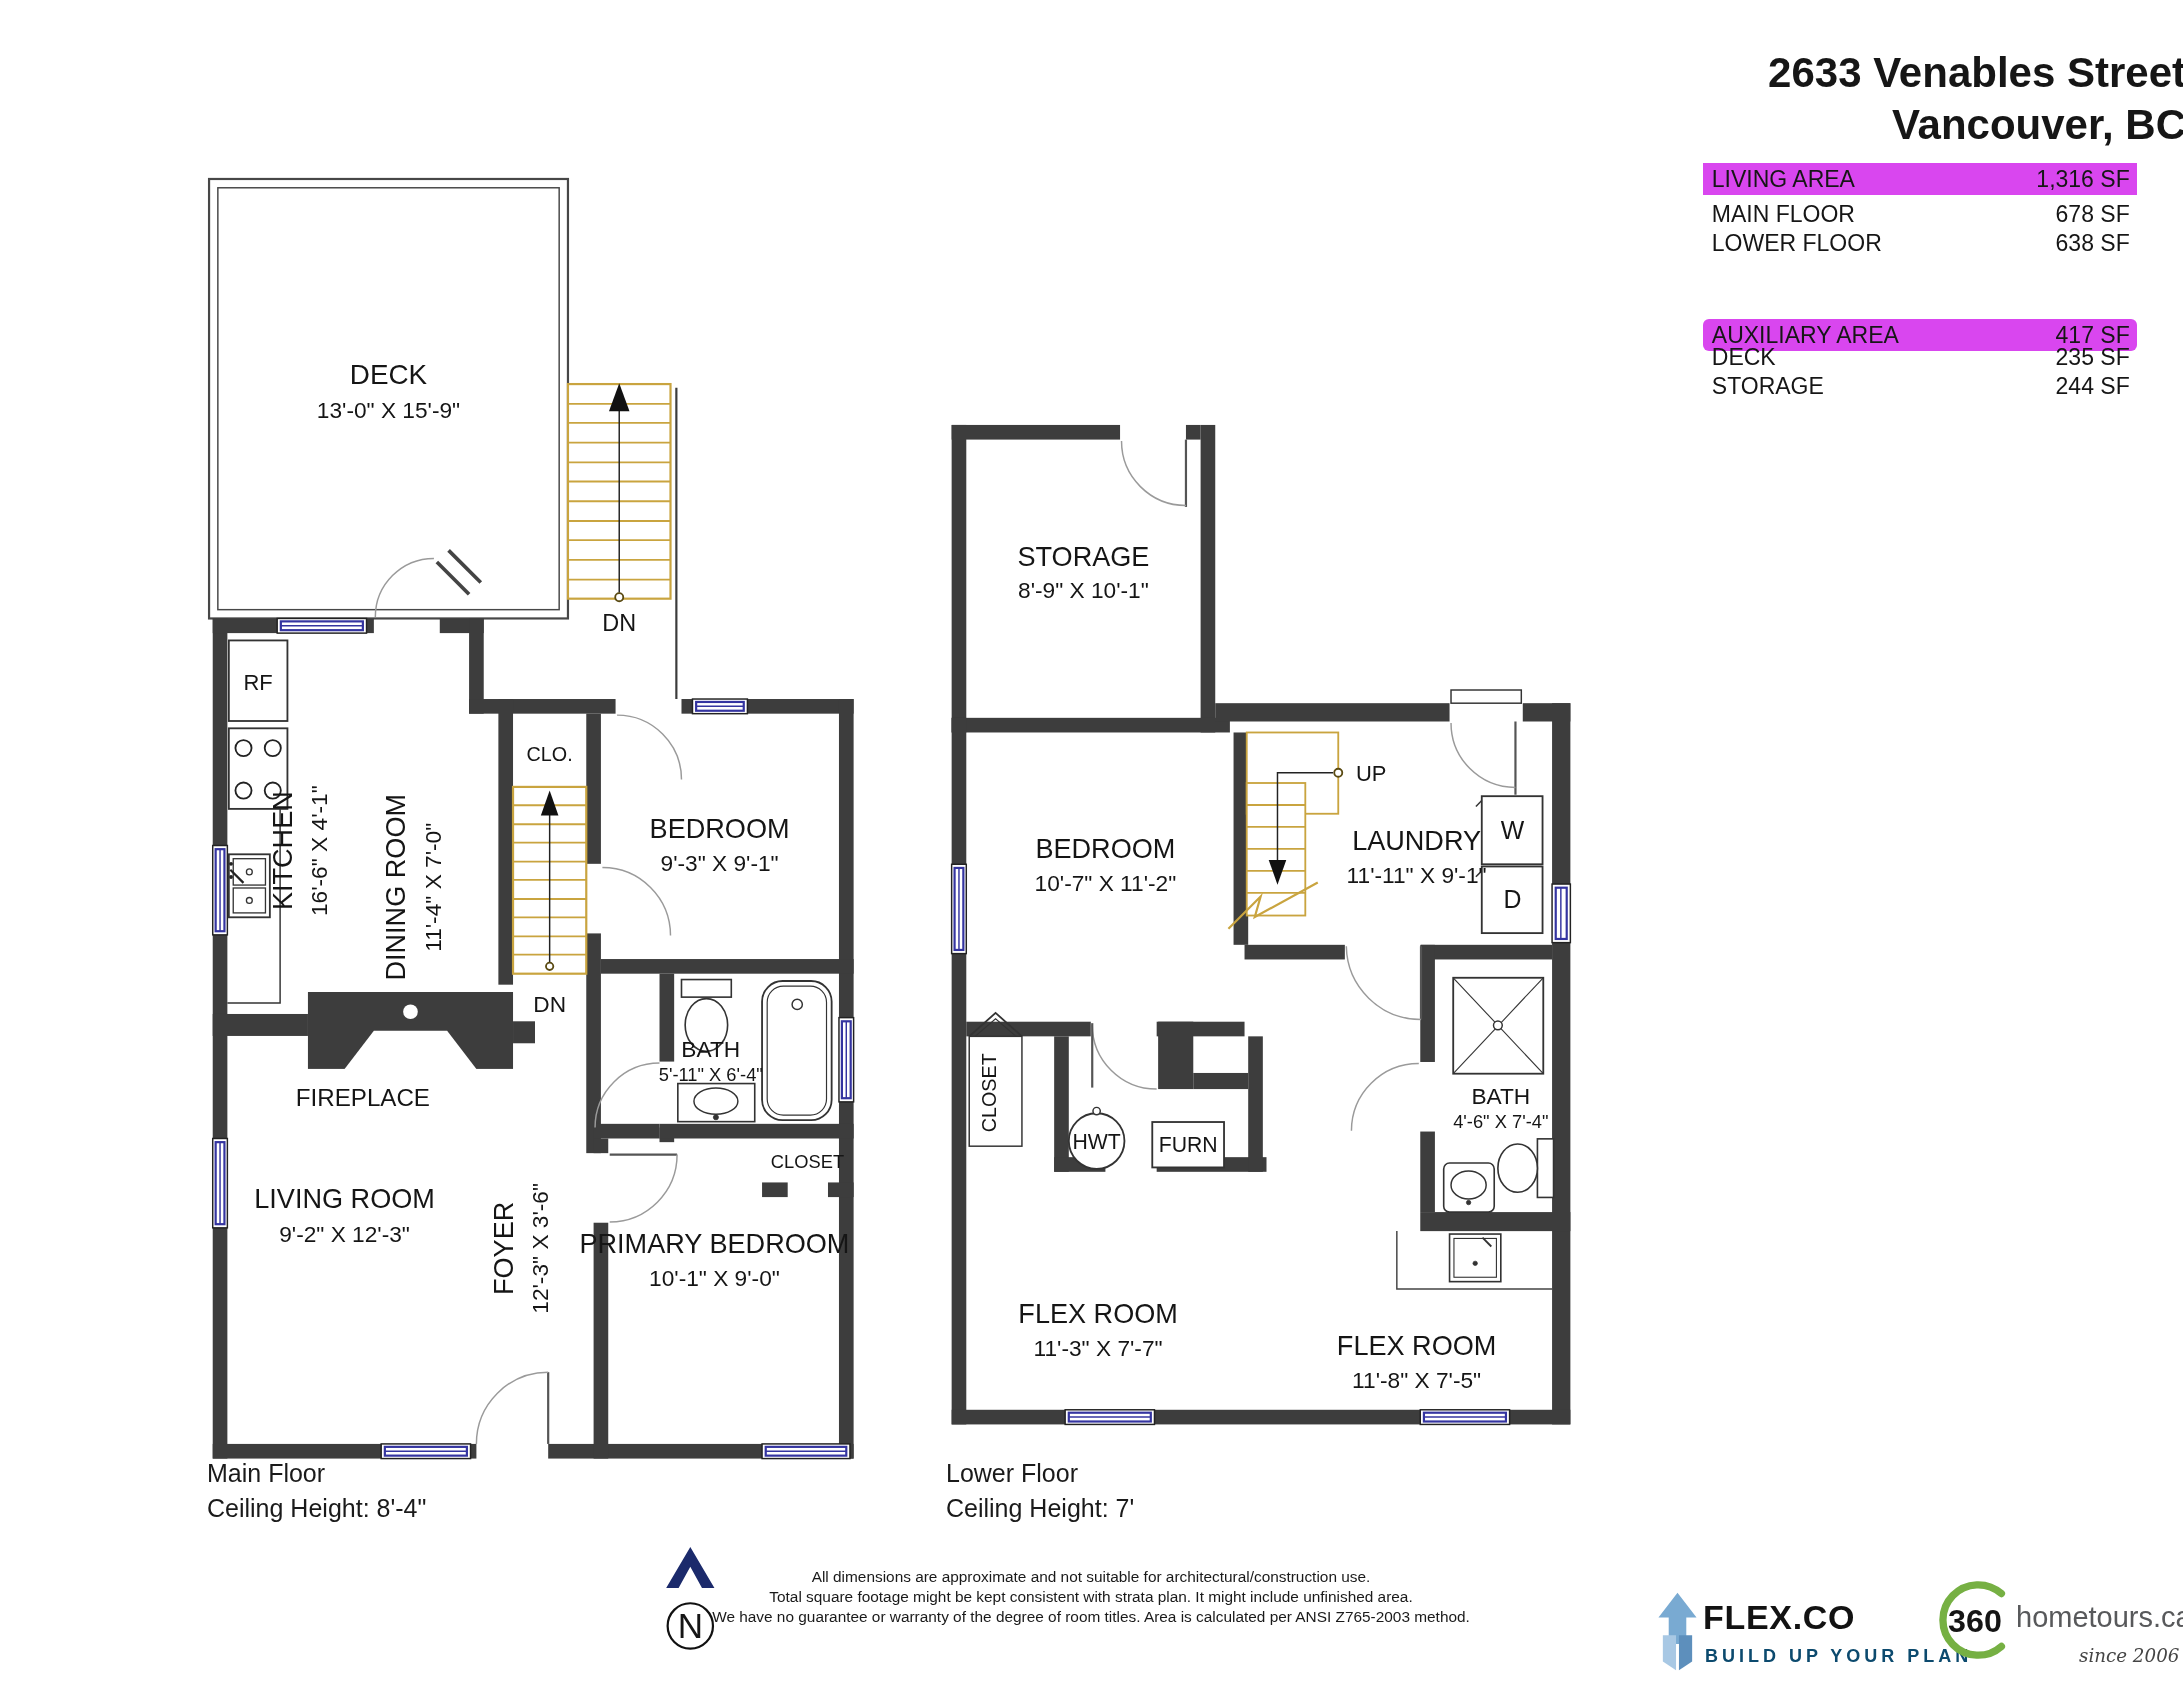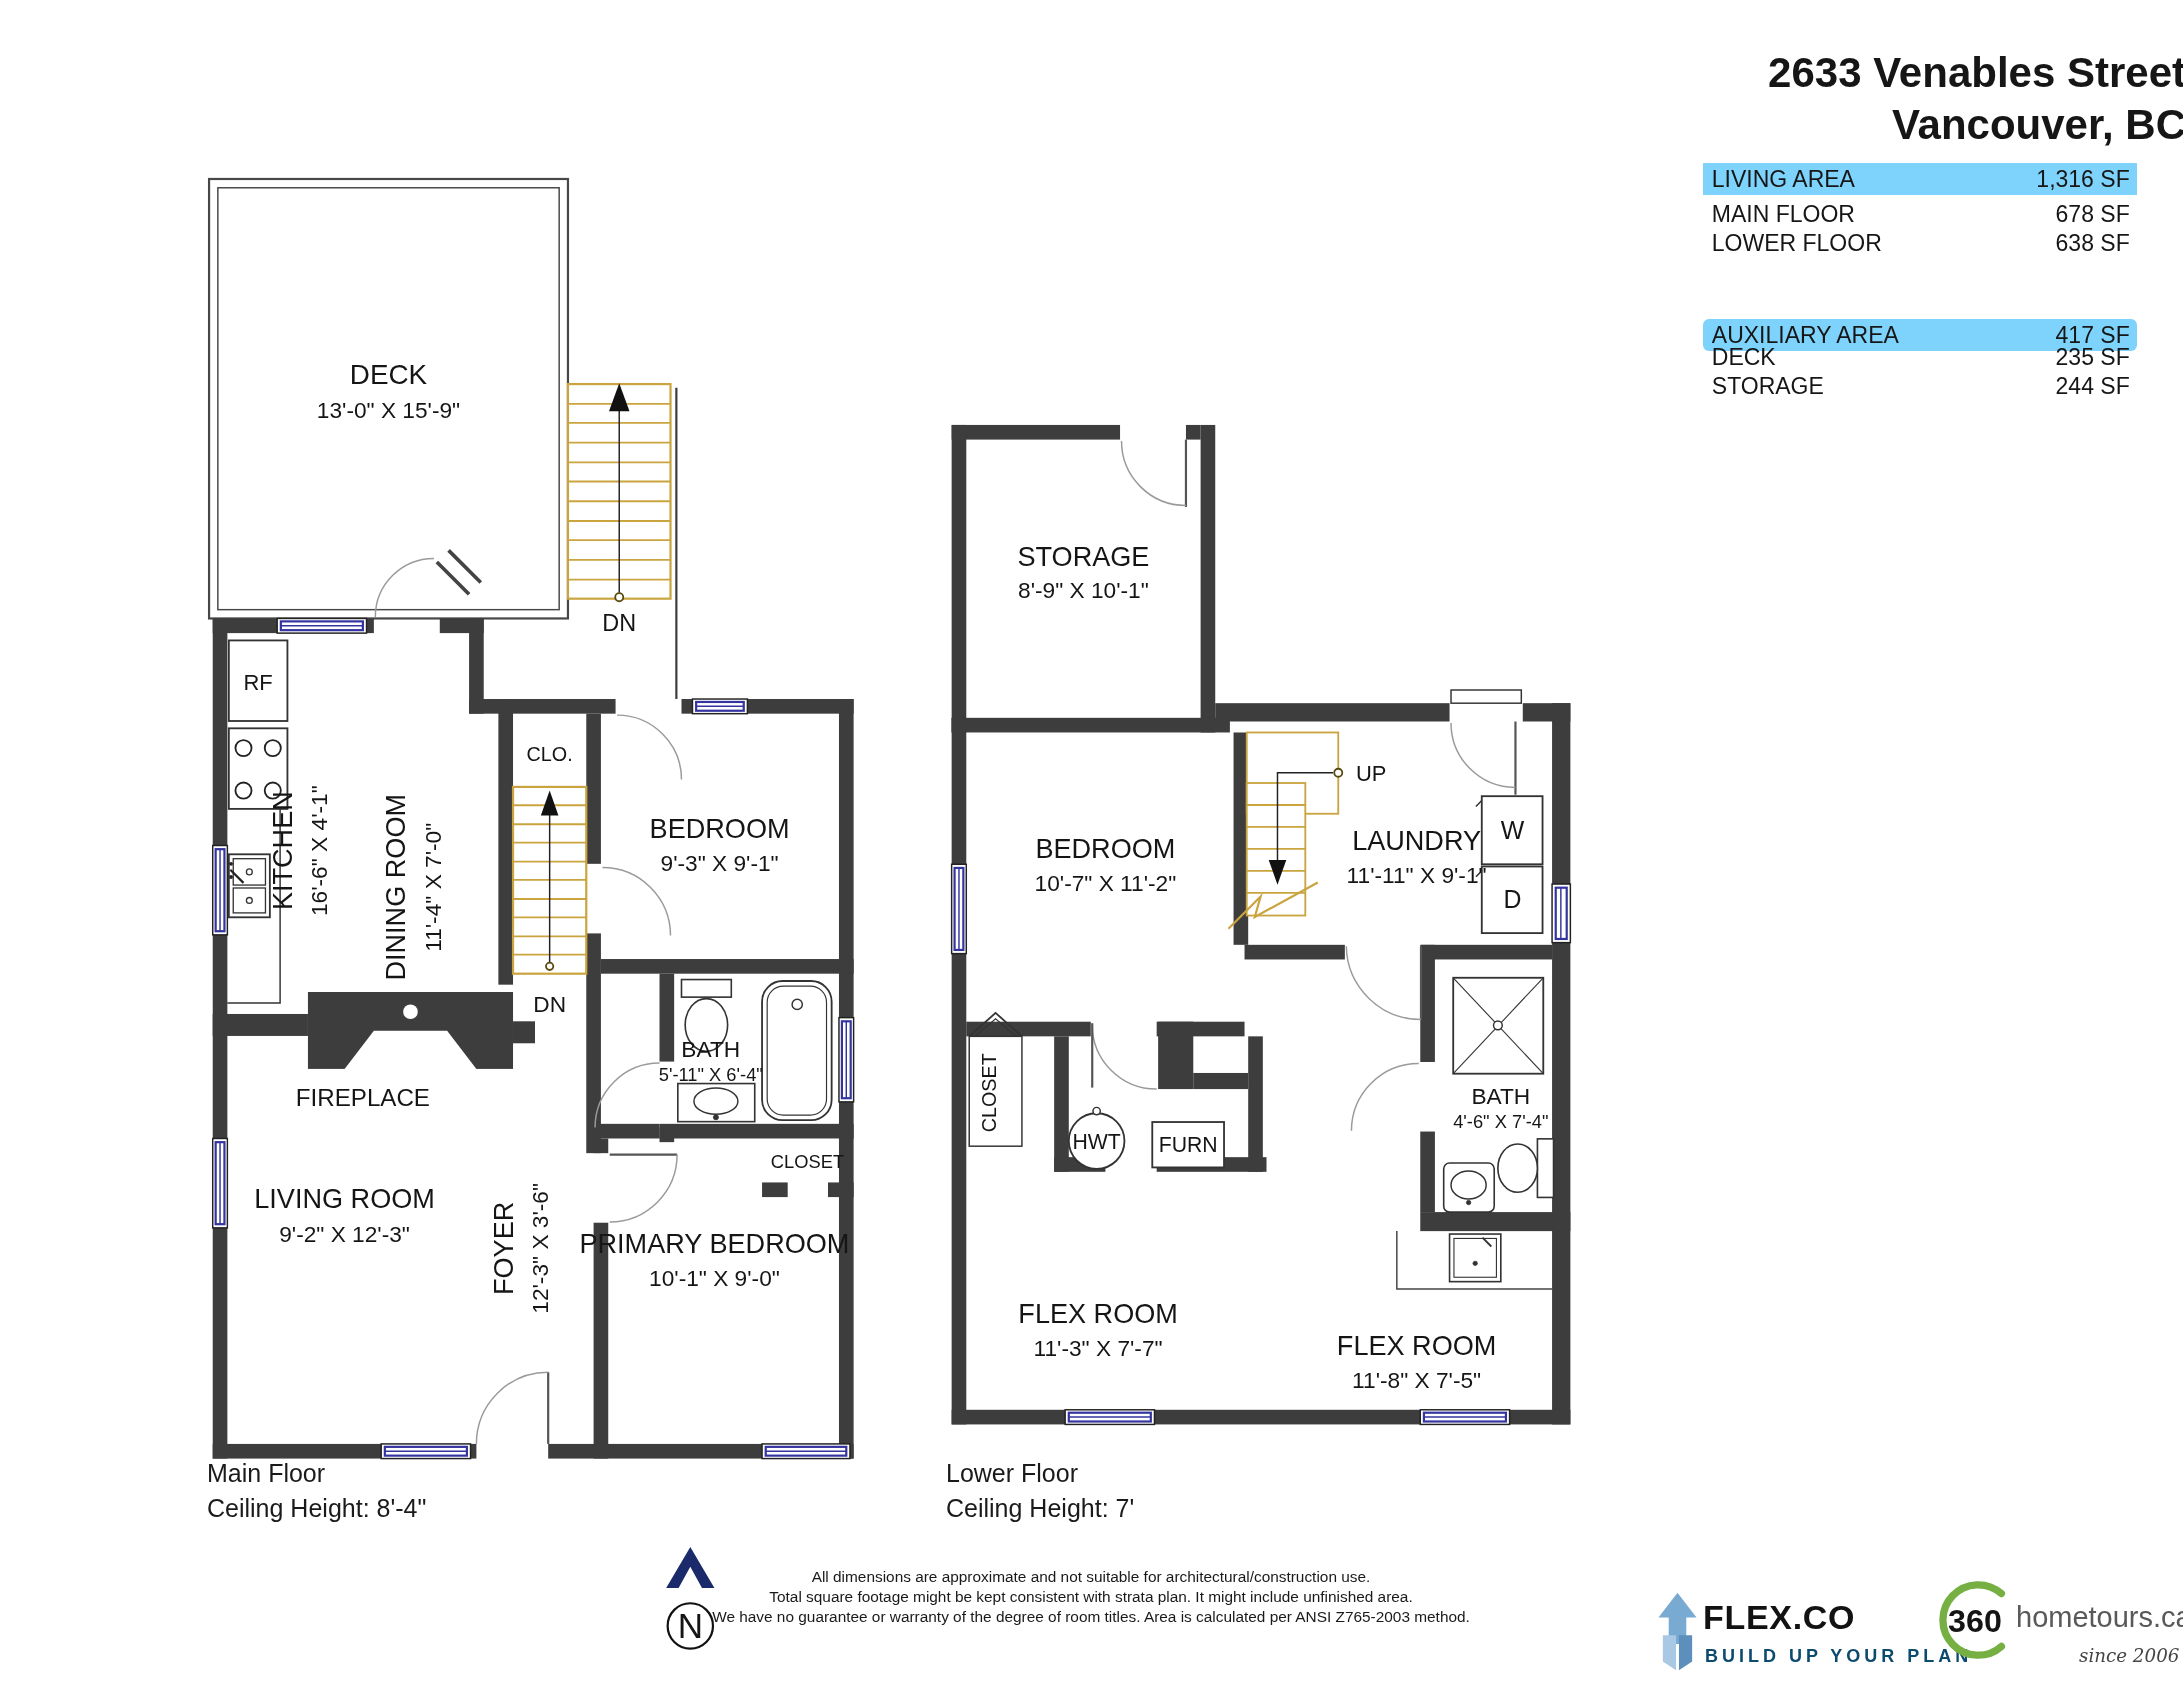--- a/index.html
+++ b/index.html
@@ -5,21 +5,21 @@
   html,body{margin:0;padding:0;background:#fff;}
   .canvas{position:relative;width:2183px;height:1687px;background:#ffffff;overflow:hidden;
           font-family:"Liberation Sans",sans-serif;color:#111;padding-left:48px;}
   svg{position:absolute;overflow:visible;}
   svg text{font-family:"Liberation Sans",sans-serif;fill:#151515;}
   .title-block{position:absolute;top:47px;right:45px;text-align:right;
                font-size:42px;font-weight:bold;line-height:1.24;color:#161616;}
   .area-table{position:absolute;left:1703px;top:163px;width:434px;font-size:23px;color:#161616;}
   .arow{position:absolute;left:0;width:100%;display:flex;justify-content:space-between;
         align-items:center;box-sizing:border-box;padding:0 7.3px 0 8.8px;}
-  .arow.gray{background:#7dd3fc;}
+  .arow.gray{background:#d946ef;}
   .floor-title{position:absolute;font-size:25px;color:#1a1a1a;line-height:1.38;}
   .valid{position:absolute;top:1529px;left:505px;width:1172px;text-align:center;
          font-size:23px;color:#141414;}
   .disclaimer{position:absolute;top:1567px;left:505px;width:1172px;text-align:center;
               font-size:15.4px;line-height:20px;color:#1a1a1a;}
   .uplan-text{position:absolute;left:1703px;top:1598px;font-size:34px;font-weight:bold;
               letter-spacing:0.7px;color:#121212;}
   .uplan-tag{position:absolute;left:1705px;top:1646px;font-size:18px;letter-spacing:4px;
              color:#0c4a6e;font-weight:bold;}
   .tours-domain{position:absolute;left:2016px;top:1601px;font-size:29px;color:#58595b;}

